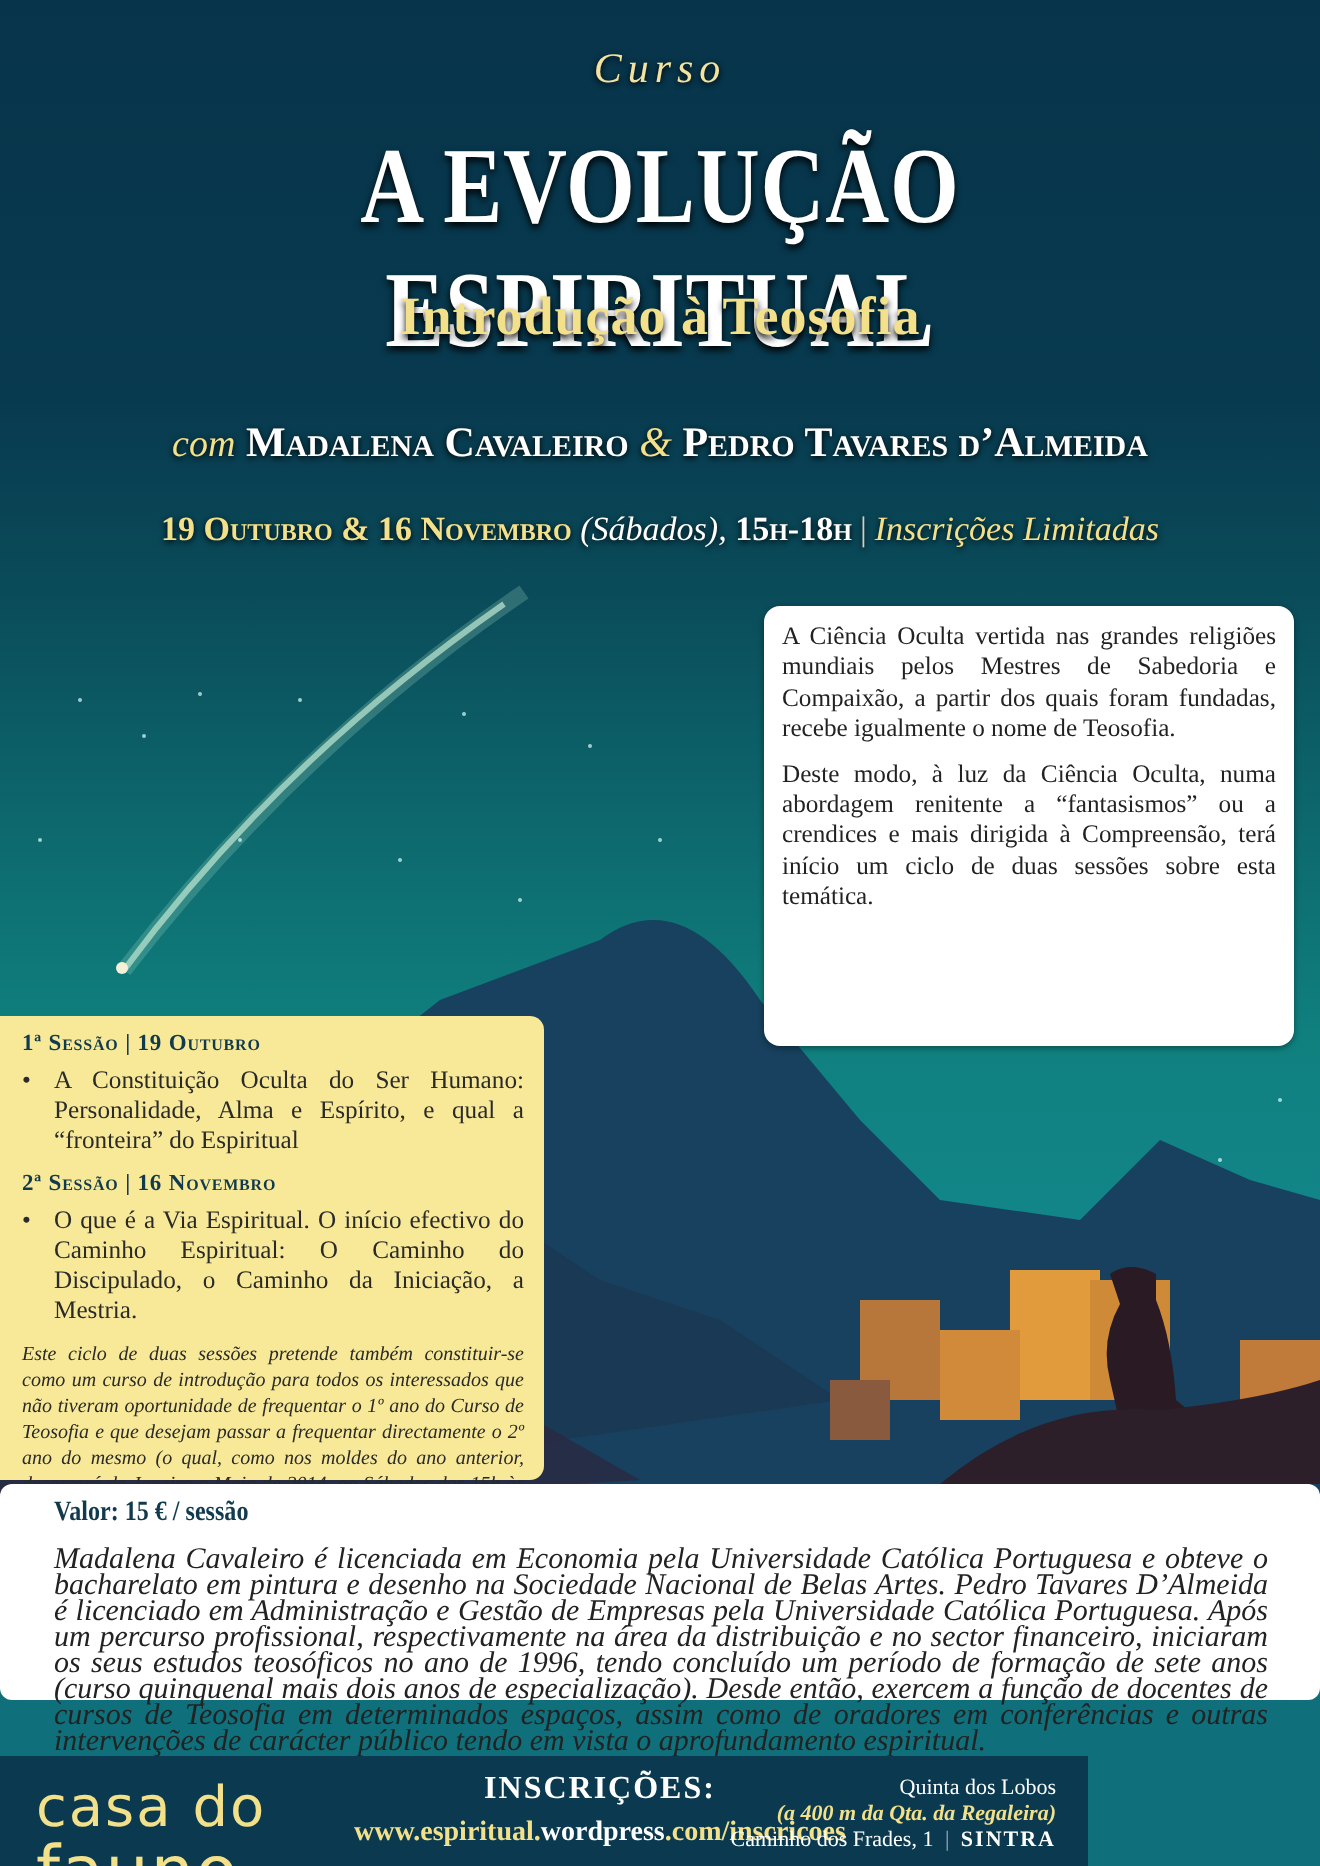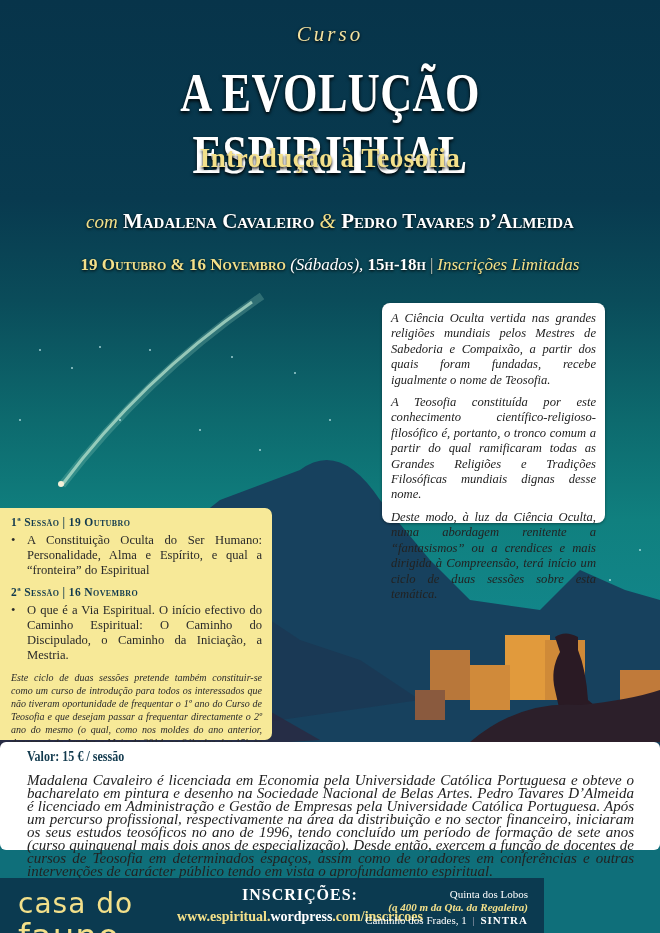--- a/index.html
+++ b/index.html
@@ -13,21 +13,21 @@
   .subtitle{top:143px;font-weight:bold;font-size:27px;color:#f3e08a;text-shadow:0 2px 3px #000;letter-spacing:0.5px;}
   .authors{top:209px;font-size:21px;color:#fff;font-weight:bold;font-variant:small-caps;text-shadow:0 1px 3px #000;}
   .authors .com{font-style:italic;font-weight:normal;color:#f3e08a;font-variant:normal;font-size:19px;}
   .authors .amp{font-style:italic;color:#f3e08a;font-weight:normal;}
   .dates{top:255px;font-size:17px;color:#f3e08a;font-weight:bold;text-shadow:0 1px 3px #000;}
   .dates .sc{font-variant:small-caps;}
   .dates .it{font-style:italic;font-weight:normal;}
   .dates .white{color:#fff;}
   .dates .sep{color:#d0d0c0;font-weight:normal;margin:0 4px;}
 
-  .intro-box{position:absolute;left:382px;top:303px;width:223px;height:220px;background:#fff;border-radius:8px;padding:8px 9px;box-sizing:border-box;box-shadow:0 1px 3px rgba(0,0,0,.4);font-style:italic;}
+  .intro-box{position:absolute;left:382px;top:303px;width:265px;height:220px;background:#fff;border-radius:8px;padding:8px 9px;box-sizing:border-box;box-shadow:0 1px 3px rgba(0,0,0,.4);}
   .intro-box p{margin:0 0 7px 0;font-size:12.6px;line-height:15.4px;color:#222;text-align:justify;}
 
   .session-box{position:absolute;left:0;top:508px;width:272px;height:232px;background:#f7e998;border-radius:0 7px 7px 0;padding:8px 10px 6px 11px;box-sizing:border-box;}
   .s-head{font-size:11.5px;font-weight:bold;color:#123a4e;font-variant:small-caps;letter-spacing:0.4px;margin:0 0 5px 0;}
   .s-item{display:flex;font-size:12.6px;line-height:15px;color:#2a2a2a;margin:0 0 8px 0;}
   .s-item .bul{width:16px;flex:none;}
   .s-item .txt{text-align:justify;flex:1;}
   .s-note{font-size:10px;line-height:13px;font-style:italic;color:#2a2a2a;text-align:justify;}
 
   .bio-box{position:absolute;left:0;top:742px;width:660px;height:108px;background:#fff;border-radius:6px;padding:7px 26px 0 27px;box-sizing:border-box;}
@@ -102,21 +102,20 @@
   <div class="head dates">
     <span class="sc">19 Outubro</span>
     <span>&amp;</span>
     <span class="sc">16 Novembro</span>
     <span class="it white">(Sábados),</span>
     <span class="sc white">15h-18h</span><span class="sep">|</span><span class="it">Inscrições Limitadas</span>
   </div>
 
   <div class="intro-box">
     <p>A Ciência Oculta vertida nas grandes religiões mundiais pelos Mestres de Sabedoria e Compaixão, a partir dos quais foram fundadas, recebe igualmente o nome de Teosofia.</p>
-    <p>A Teosofia constituída por este conhecimento científico-religioso-filosófico é, portanto, o tronco comum a partir do qual ramificaram todas as Grandes Religiões e Tradições Filosóficas mundiais dignas desse nome.</p>
     <p>Deste modo, à luz da Ciência Oculta, numa abordagem renitente a “fantasismos” ou a crendices e mais dirigida à Compreensão, terá início um ciclo de duas sessões sobre esta temática.</p>
   </div>
 
   <div class="session-box">
     <div class="s-head">1ª Sessão | 19 Outubro</div>
     <div class="s-item">
       <span class="bul">•</span>
       <span class="txt">A Constituição Oculta do Ser Humano: Personalidade, Alma e Espírito, e qual a “fronteira” do Espiritual</span>
     </div>
     <div class="s-head">2ª Sessão | 16 Novembro</div>

